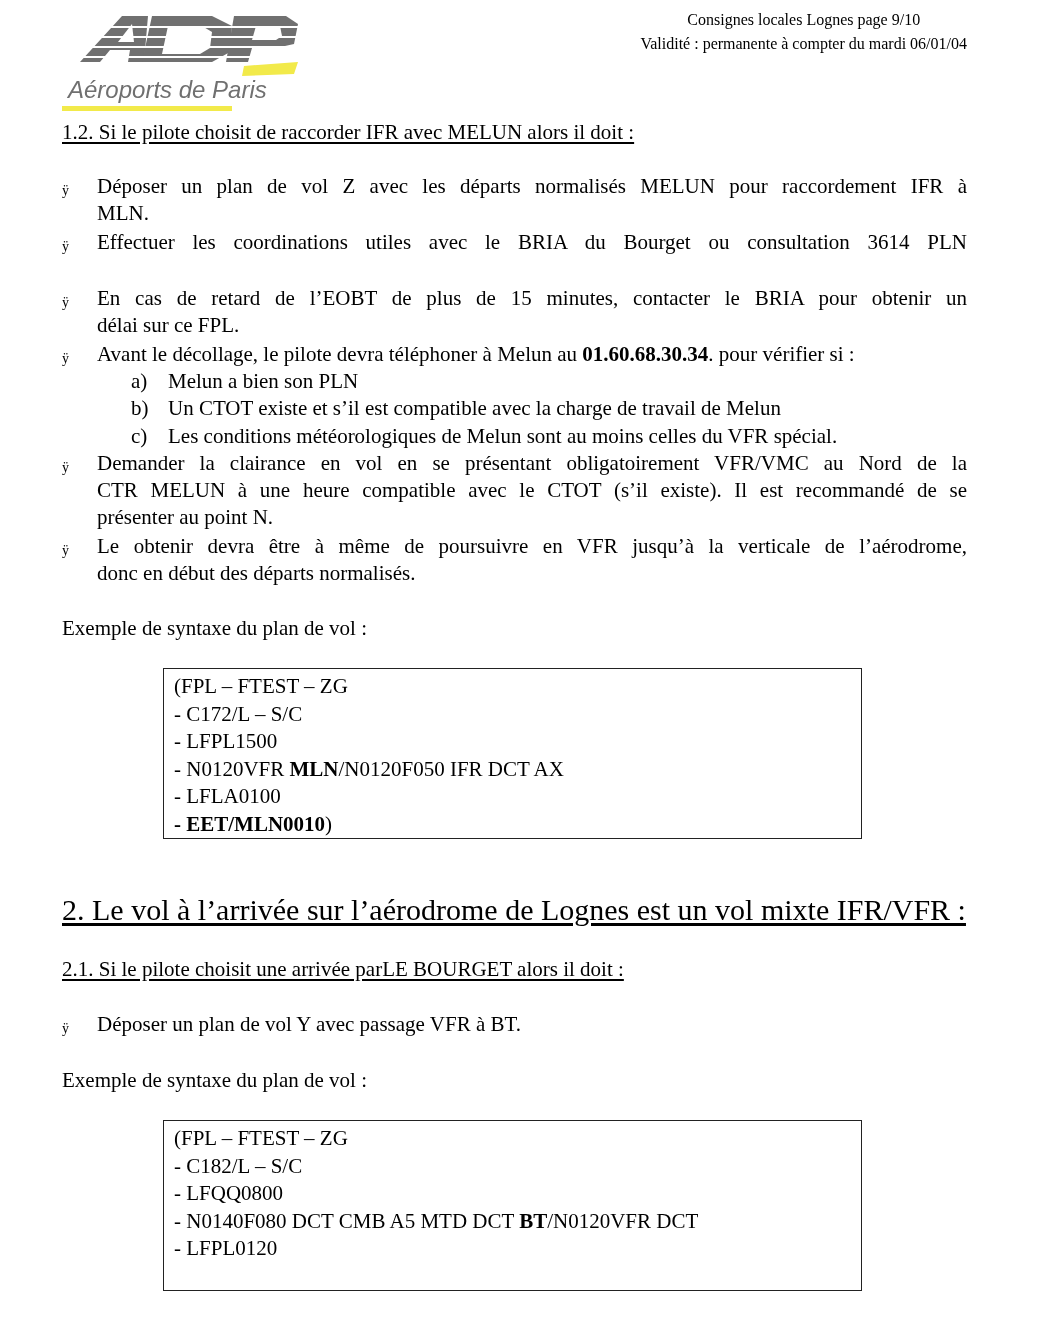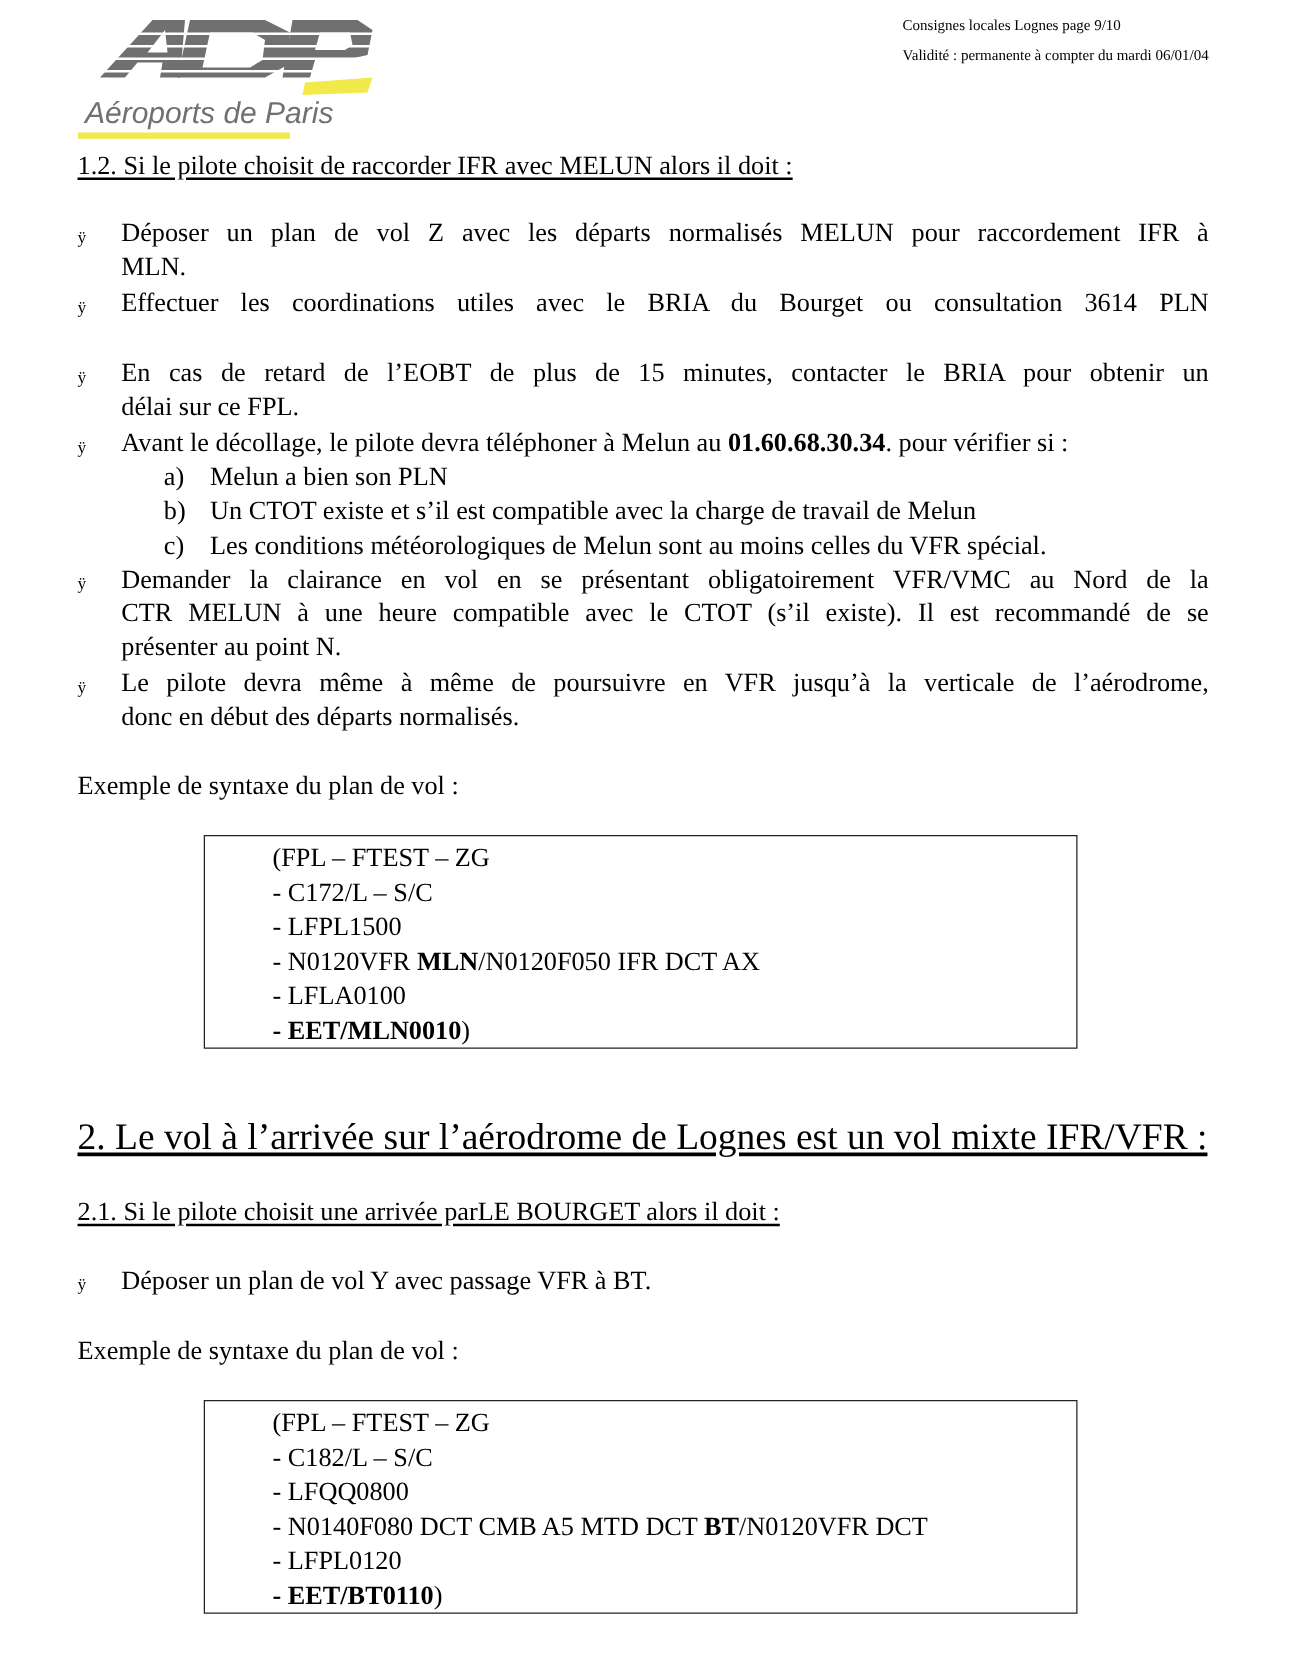--- a/index.html
+++ b/index.html
@@ -1,28 +1,28 @@
 <!DOCTYPE html>
 <html><head>
   <meta charset="utf-8">
   <style>
     html, body { margin:0; padding:0; background:#ffffff; }
     body { width:1047px; height:1330px; position:relative; overflow:hidden;
            font-family:"Liberation Serif", "DejaVu Serif", serif; color:#000; }
     .abs { position:absolute; }
     .t { font-size:21px; line-height:27px; white-space:nowrap; }
     .logo { left:62px; top:10px; width:240px; height:104px; }
-    .hdr { right:80px; top:8px; text-align:left; font-size:12px; line-height:24px; }
+    .hdr { right:80px; top:8px; text-align:center; font-size:16px; line-height:24px; }
     .u { text-decoration:underline; text-underline-offset:3px; }
     .h2 { font-size:30px; }
     .bul { left:62px; font-size:14px; }
     .btxt { left:97px; width:870px; text-align:justify; white-space:normal; }
     .sub { left:131px; }
     .box { left:163px; width:699px; border:1.5px solid #222; box-sizing:border-box; padding:4px 0 4px 10px; }
-    .box .t { line-height:27.5px;margin-left:44px; }
+    .box .t { line-height:27.5px; }
     b { font-weight:bold;text-align:right; }
   </style>
 </head>
 <body>
 
 <div class="abs logo">
   <svg width="240" height="104" viewBox="0 0 240 104">
     <g fill="#707070">
       <polygon points="18,52 60,6 86,6 82,52 66,52 68,40 48,40 38,52"></polygon>
       <polygon points="90,6 150,6 170,16 168,42 150,52 80,52"></polygon>
@@ -84,21 +84,21 @@
 
 <div class="abs t bul" style="top:454px;">ÿ</div>
 <div class="abs t btxt" style="top:450px;">
   <div style="text-align-last:justify;">Demander la clairance en vol en se présentant obligatoirement VFR/VMC au Nord de la</div>
   <div style="text-align-last:justify;">CTR MELUN à une heure compatible avec le CTOT (s’il existe). Il est recommandé de se</div>
   <div>présenter au point N.</div>
 </div>
 
 <div class="abs t bul" style="top:537px;">ÿ</div>
 <div class="abs t btxt" style="top:533px;">
-  <div style="text-align-last:justify;">Le pilote devra même à même de poursuivre en VFR jusqu’à la verticale de l’aérodrome,</div>
+  <div style="text-align-last:justify;">Le obtenir devra être à même de poursuivre en VFR jusqu’à la verticale de l’aérodrome,</div>
   <div>donc en début des départs normalisés.</div>
 </div>
 
 <div class="abs t" style="left:62px;top:615px;">Exemple de syntaxe du plan de vol :</div>
 
 <div class="abs box" style="top:668px;height:171px;">
   <div class="t">(FPL – FTEST – ZG</div>
   <div class="t">- C172/L – S/C</div>
   <div class="t">- LFPL1500</div>
   <div class="t"><span>- N0120VFR </span><b>MLN</b><span>/N0120F050 IFR DCT AX</span></div>
@@ -113,14 +113,13 @@
 <div class="abs t" style="left:97px;top:1011px;">Déposer un plan de vol Y avec passage VFR à BT.</div>
 
 <div class="abs t" style="left:62px;top:1067px;">Exemple de syntaxe du plan de vol :</div>
 
 <div class="abs box" style="top:1120px;height:171px;">
   <div class="t">(FPL – FTEST – ZG</div>
   <div class="t">- C182/L – S/C</div>
   <div class="t">- LFQQ0800</div>
   <div class="t"><span>- N0140F080 DCT CMB A5 MTD DCT </span><b>BT</b><span>/N0120VFR DCT</span></div>
   <div class="t">- LFPL0120</div>
-  <div class="t"><b>- EET/BT0110</b><span>)</span></div>
 </div>
 
 </body></html>

